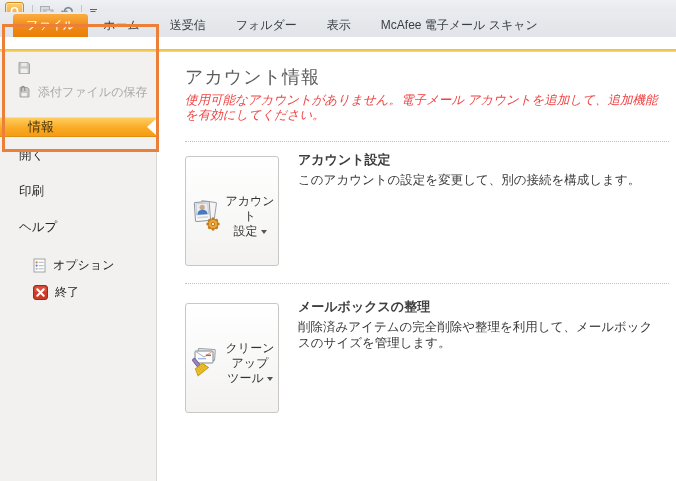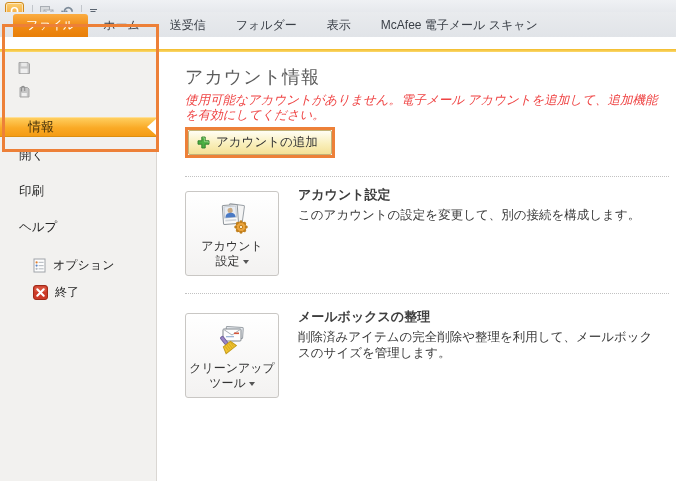--- a/index.html
+++ b/index.html
@@ -97,24 +97,24 @@
     border:1px solid #C2B378;border-radius:2px;
     font-size:12.5px;color:#353535;cursor:default;
   }
   .add-account-btn .plus{margin-right:6px;display:flex;}
   .dotted-sep{border:none;border-top:1px dotted #C2C2C2;margin:0;}
   .sep1{margin-top:18px;}
   .sep2{margin-top:17px;}
   .section{display:flex;align-items:flex-start;margin-top:9px;}
   .section.second{margin-top:14px;}
   .big-btn{
-    width:94px;min-width:94px;height:85px;box-sizing:border-box;
+    width:94px;min-width:94px;height:110px;box-sizing:border-box;
     background:linear-gradient(#FFFFFF,#F3F2F1);
     border:1px solid #C9C7C4;border-radius:3px;
-    display:flex;flex-direction:column;align-items:center;padding-top:9px;
+    display:flex;align-items:center;padding-top:9px;
     margin-top:5px;
   }
   .big-btn .bicon{height:36px;display:flex;align-items:center;}
   .big-btn .blbl{font-size:12px;color:#333;line-height:15px;text-align:center;margin-top:2px;}
   .caret{display:inline-block;width:0;height:0;border-left:3px solid transparent;border-right:3px solid transparent;border-top:4px solid #555;margin-left:3px;vertical-align:middle;}
   .section-text{margin-left:19px;padding-top:0;}
   .section-heading{font-size:13px;font-weight:bold;color:#3E3E3E;margin:0;line-height:17px;}
   .section-desc{font-size:12.5px;color:#3B3B3B;margin:4px 0 0;line-height:16px;max-width:360px;}
   .section-desc.wide{max-width:480px;}
   
@@ -172,20 +172,21 @@
       </span>
     </div>
     <div class="sb-disabled">
       <span class="ic">
         <svg width="14" height="14" viewBox="0 0 14 14">
           <path d="M3 2.5 H10.5 L12 4 V12 H3 Z" fill="#C6C6C6" stroke="#A6A6A6"></path>
           <rect x="4.6" y="8" width="5.2" height="3.2" fill="#EFEFEF"></rect>
           <path d="M4.5 6.5 V3 a1.6 1.6 0 0 1 3.2 0 V6" fill="none" stroke="#8F8F8F" stroke-width="1.1"></path>
         </svg>
       </span>
+      <span>添付ファイルの保存</span>
     </div>
 
     <div class="sb-selected">
       <span>情報</span>
       <span class="notch"></span>
     </div>
 
     <div class="sb-item">
       <span>開く</span>
     </div>
@@ -221,31 +222,20 @@
         </span>
         <span>終了</span>
       </div>
     </div>
   </div>
 
   <div class="main">
     <h1 class="page-title">アカウント情報</h1>
     <p class="page-desc">使用可能なアカウントがありません。電子メール アカウントを追加して、追加機能を有効にしてください。</p>
 
-    <div class="annot-btn">
-      <div class="add-account-btn">
-        <span class="plus">
-          <svg width="13" height="13" viewBox="0 0 13 13">
-            <path d="M4.8 1 h3.4 v3.8 h3.8 v3.4 h-3.8 v3.8 h-3.4 v-3.8 H1 V4.8 h3.8 Z" fill="#4CAF43" stroke="#2F7D2B" stroke-width="0.9"></path>
-            <path d="M5.6 1.8 h1.8 v3.9 h3.9 v1.1" fill="none" stroke="#9FDB8F" stroke-width="0.8"></path>
-          </svg>
-        </span>
-        <span>アカウントの追加</span>
-      </div>
-    </div>
 
     <hr class="dotted-sep sep1">
 
     
     <div class="section">
       <div class="big-btn">
         <span class="bicon">
           <svg width="36" height="34" viewBox="0 0 36 34">
             <g transform="rotate(8 18 14)">
               <rect x="14" y="2" width="15" height="19" rx="1" fill="#F4F4F4" stroke="#9AA0A6"></rect>

